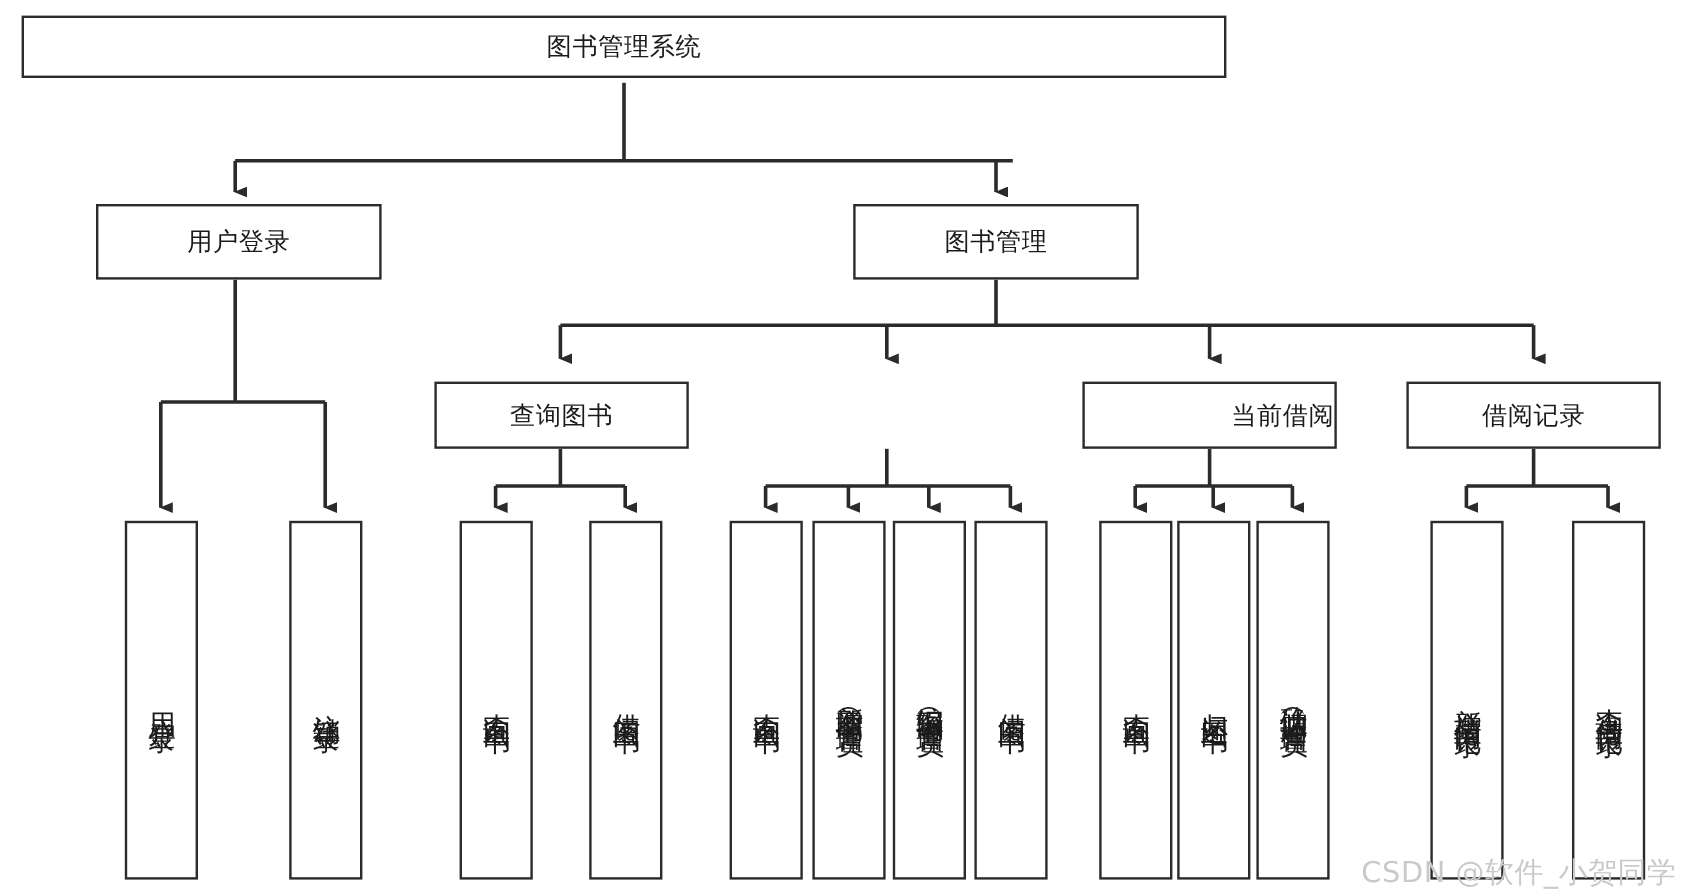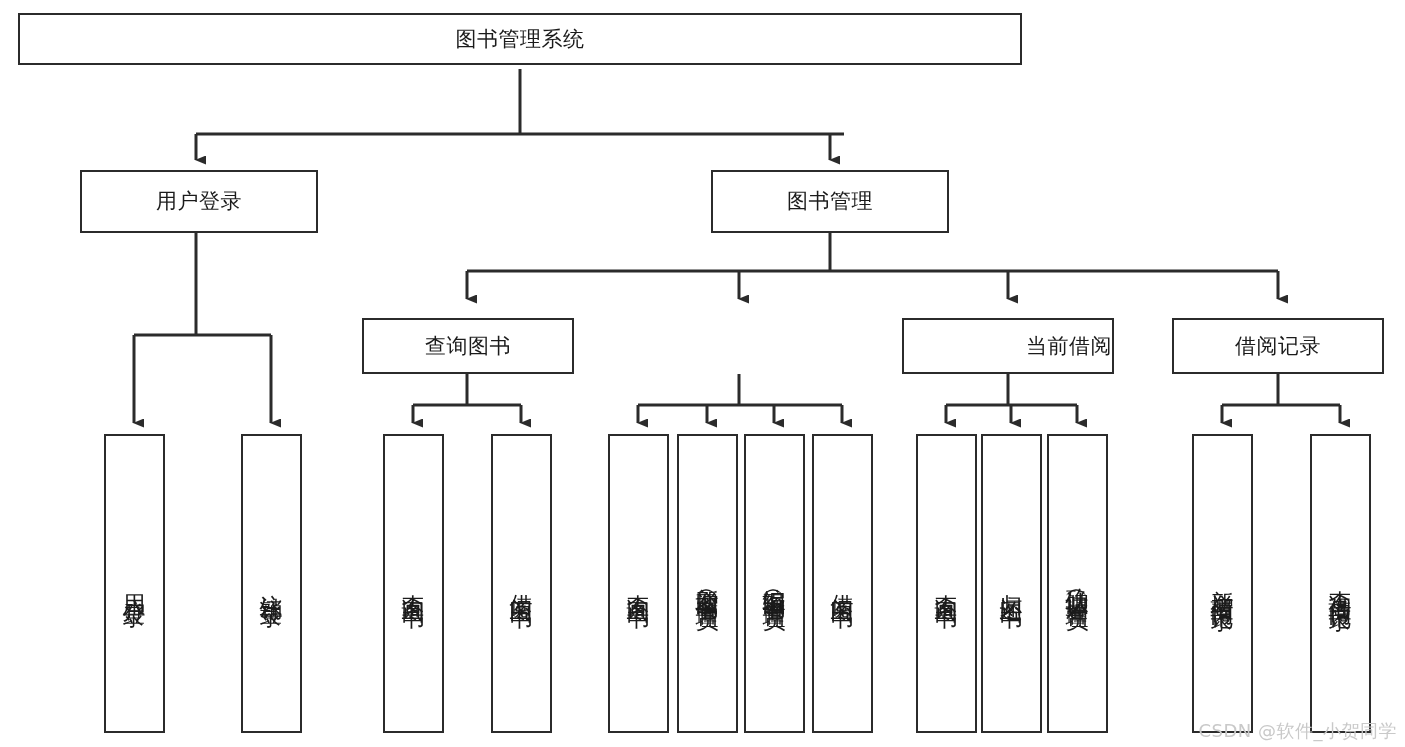--- a/index.html
+++ b/index.html
@@ -61,21 +61,21 @@
     letter-spacing: 4px;
     max-height: 100%;
   }
   .node.v.tall .label {
     letter-spacing: 3px;
   }
   .watermark {
     position: absolute;
     right: 8px;
     bottom: 4px;
-    font-size: 18px;
+    font-size: 24px;
     color: #c9c9c9;
     white-space: nowrap;
     z-index: 5;
     letter-spacing: 0.5px;
   }
 </style>
 </head>
 <body>
 
 <div id="canvas">

